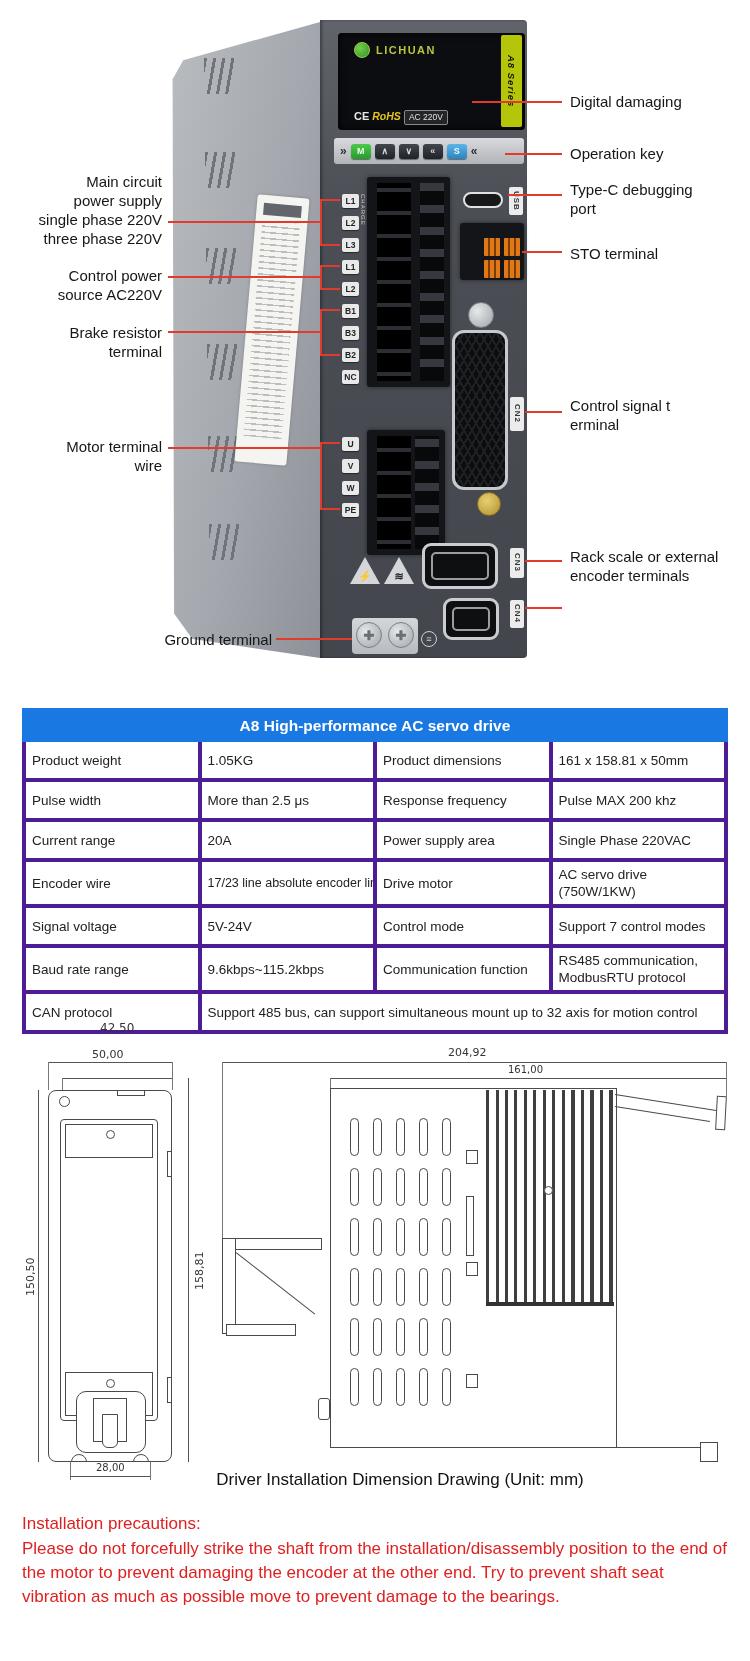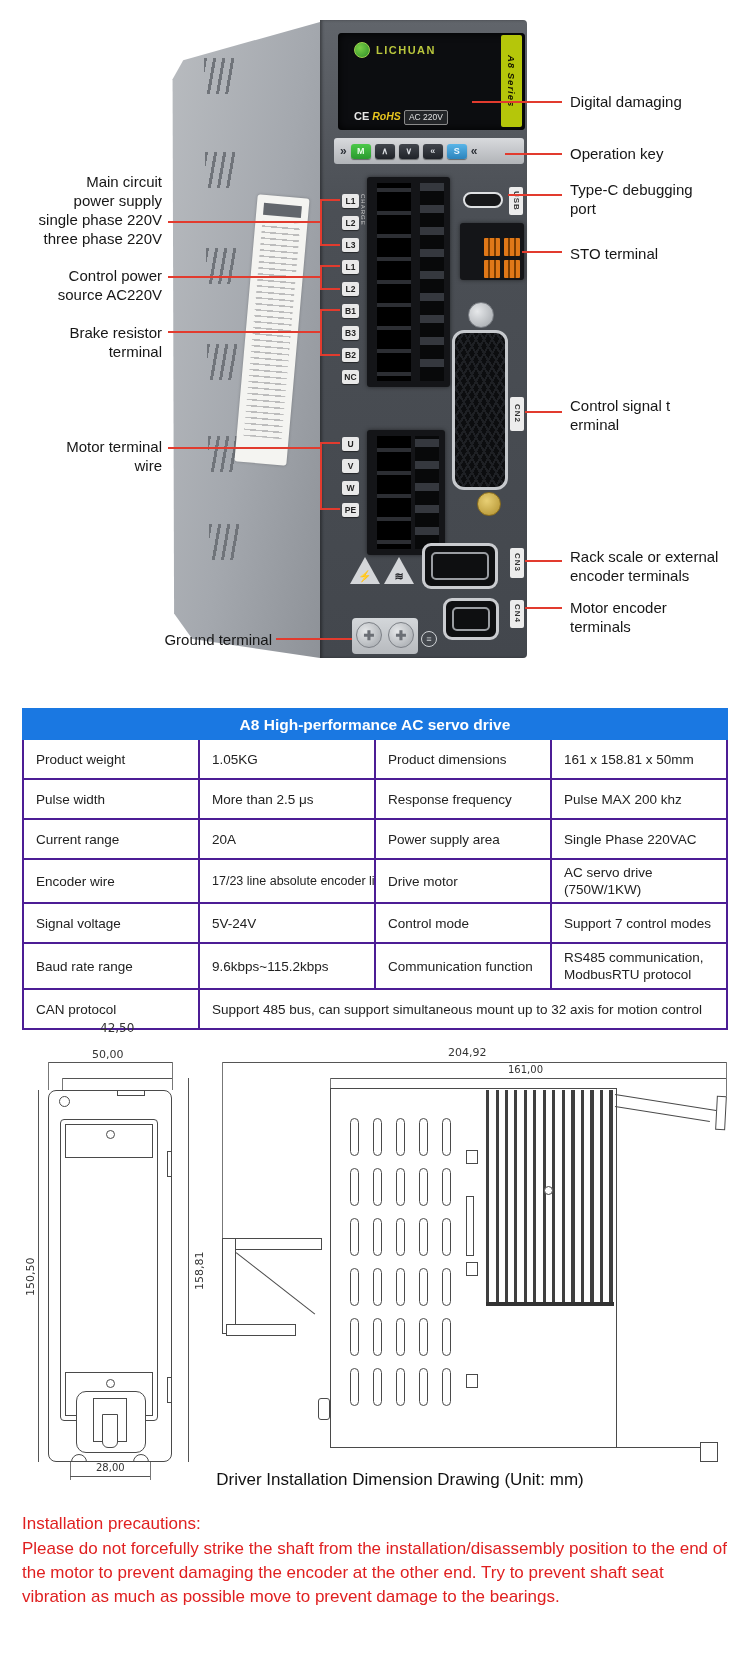--- a/index.html
+++ b/index.html
@@ -63,21 +63,21 @@
   .tri{position:absolute;width:30px;height:27px;clip-path:polygon(50% 0,100% 100%,0 100%);background:#d4d6d9;
        display:flex;align-items:flex-end;justify-content:center}
   .tri b{font-size:11px;line-height:15px;color:#26282c}
   .gnd-plate{position:absolute;background:linear-gradient(180deg,#d4d7da,#b7babe);border-radius:4px}
   .gnd-sym{position:absolute;width:16px;height:16px;border:1.5px solid #cfd2d5;border-radius:50%;
            color:#cfd2d5;font-size:9px;display:flex;align-items:center;justify-content:center}
   .foot{position:absolute;background:#3c3f44;transform:skewX(-14deg);border-radius:2px}
 
   
   table.spec{border-collapse:collapse;width:706px;font-size:13.5px;color:#222;table-layout:fixed}
-  table.spec td{border:2px solid #4c1d95;padding:4px 12px;vertical-align:middle;line-height:17px}
+  table.spec td{border:4px solid #4c1d95;padding:4px 6px;vertical-align:middle;line-height:17px}
   table.spec td.hd{background:#1a78e2;border-color:#1a78e2;color:#fff;font-weight:bold;font-size:15.5px;text-align:center;height:30px}
   td.tight{font-size:12.5px;white-space:nowrap;overflow:hidden}
 
   
   .dim{position:absolute;font-size:11px;color:#333;font-family:"DejaVu Sans",sans-serif;white-space:nowrap}
   .dim.v{transform:rotate(-90deg);transform-origin:left top}
   .dline{position:absolute;height:1px;background:#555}
   .dlinev{position:absolute;width:1px;background:#777}
   .draw{position:absolute;border:1.6px solid #4a4a4a;background:#fff}
   .thin{position:absolute;border:1.3px solid #4a4a4a;background:#fff}
@@ -254,22 +254,20 @@
   <div class="rline" style="left:522px;top:251px;width:40px"></div>
 
   <div class="abs callout-text" style="left:570px;top:396px;width:172px">Control signal t
 erminal</div>
   <div class="rline" style="left:525px;top:411px;width:37px"></div>
 
   <div class="abs callout-text" style="left:570px;top:547px;width:175px">Rack scale or external
 encoder terminals</div>
   <div class="rline" style="left:525px;top:560px;width:37px"></div>
 
-  <div class="abs callout-text" style="left:570px;top:598px;width:172px">Motor encoder
-terminals</div>
   <div class="rline" style="left:525px;top:607px;width:37px"></div>
 
   <table class="spec abs" style="left:22px;top:708px">
     <tbody>
         <tr>
           <td colspan="4" class="hd">A8 High-performance AC servo drive</td>
         </tr>
     <tr style="height:40px">
       <td style="width:83px">Product weight</td>
       <td style="width:157px">1.05KG</td>

